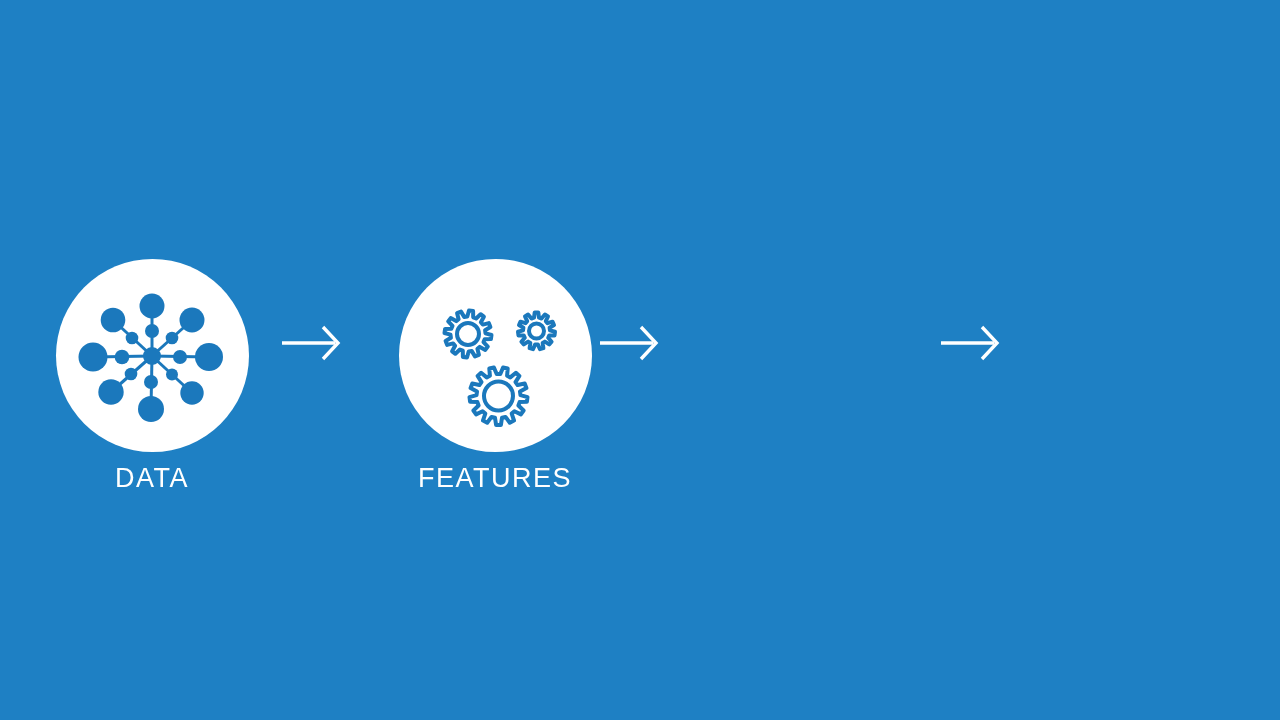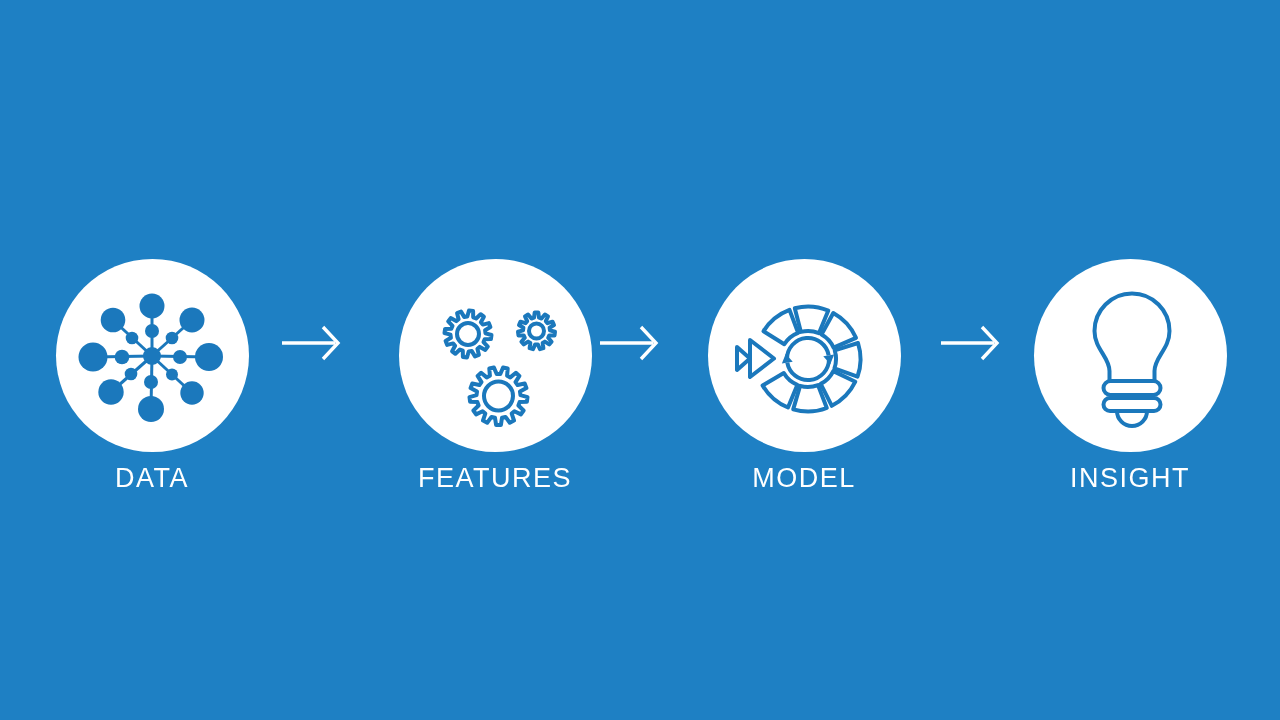--- a/index.html
+++ b/index.html
@@ -87,55 +87,20 @@
       </svg>
     </div>
     <div class="label">FEATURES</div>
   </div>
 
   <svg class="arrow arrow2" viewBox="0 0 60 36">
     <path d="M1,18 H54"></path>
       <path d="M42,2 L57,18 L42,34"></path>
   </svg>
 
-  <div class="step step3">
-    <div class="circle">
-      <svg id="icon-model" class="icon stroke-icon" width="156" height="156" viewBox="-78 -78 156 156">
-        <g id="model-sectors">
-            <path class="sector" d="M-40.5,-24.8 A52.5,52.5 0 0 1 -14.5,-46.1 L-5.9,-23.2 A28,28 0 0 0 -19.7,-11.8 Z"></path>
-            <path class="sector" d="M-9.2,-47.8 A52.5,52.5 0 0 1 24.3,-45.4 L14.9,-22.8 A28,28 0 0 0 -3.1,-24.1 Z"></path>
-            <path class="sector" d="M29.3,-43.0 A52.5,52.5 0 0 1 52.0,-18.2 L29.6,-8.3 A28,28 0 0 0 17.5,-21.5 Z"></path>
-            <path class="sector" d="M54.0,-13.0 A52.5,52.5 0 0 1 53.5,20.6 L30.4,12.4 A28,28 0 0 0 30.7,-5.6 Z"></path>
-            <path class="sector" d="M51.3,25.7 A52.5,52.5 0 0 1 27.8,49.8 L16.7,27.9 A28,28 0 0 0 29.3,15.1 Z"></path>
-            <path class="sector" d="M22.8,52.0 A52.5,52.5 0 0 1 -10.8,53.4 L-3.9,29.9 A28,28 0 0 0 14.0,29.1 Z"></path>
-            <path class="sector" d="M-16.0,51.5 A52.5,52.5 0 0 1 -41.4,29.4 L-20.2,17.1 A28,28 0 0 0 -6.7,28.9 Z"></path>
-          </g>
-        <path d="M -17,3 A 21,21 0 0 1 24.7,-0.6"></path>
-        <path d="M 25,3 A 21,21 0 0 1 -16.7,6.6"></path>
-        <path class="ah" d="M0,-5.5 L9,0 L0,5.5 Z" transform="translate(24.7,-0.6) rotate(80)"></path>
-        <path class="ah" d="M0,-5.5 L9,0 L0,5.5 Z" transform="translate(-16.7,6.6) rotate(260)"></path>
-        <path class="white-fill" d="M -67,-9 L -54,2.5 L -67,14 Z"></path>
-        <path class="white-fill" d="M -54,-16 L -30,2.5 L -54,21 Z"></path>
-      </svg>
-    </div>
-    <div class="label">MODEL</div>
-  </div>
 
   <svg class="arrow arrow3" viewBox="0 0 60 36">
     <path d="M1,18 H54"></path>
       <path d="M42,2 L57,18 L42,34"></path>
   </svg>
 
-  <div class="step step4">
-    <div class="circle">
-      <svg class="icon stroke-icon" width="156" height="156" viewBox="-78 -78 156 156">
-        <g transform="translate(2,-23)">
-          <path d="M -22.5,50 L -22.5,38 C -22.5,24 -37.5,16 -37.5,-2 A 37.5,37.5 0 1 1 37.5,-2 C 37.5,16 22.5,24 22.5,38 L 22.5,50"></path>
-          <rect class="white-fill" x="-28.5" y="48" width="57" height="14" rx="7"></rect>
-          <rect class="white-fill" x="-28.5" y="65" width="57" height="13" rx="6.5"></rect>
-          <path d="M -15,78 A 15,15 0 0 0 15,78"></path>
-        </g>
-      </svg>
-    </div>
-    <div class="label">INSIGHT</div>
-  </div>
 
 </div>
 
 </body></html>

